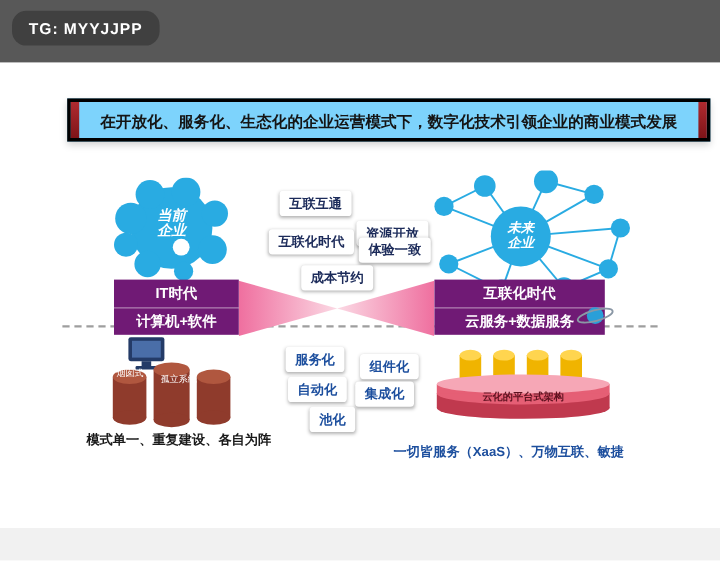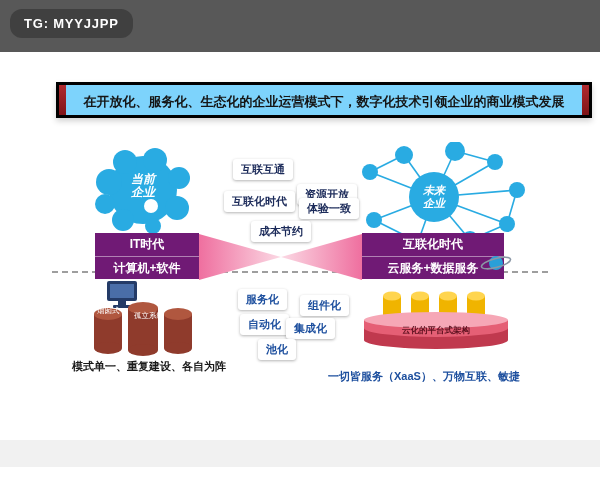--- a/index.html
+++ b/index.html
@@ -29,21 +29,21 @@
   .era.left  { left: 95px;  top: 233px; width: 104px; }
   .era.right { left: 362px; top: 233px; width: 142px; }
 
   
   .tag { position: absolute; background: #fff; border-radius: 3px; box-shadow: 0 1px 3px rgba(0,0,0,.3);
          font-size: 11px; font-weight: bold; color: #1c2b5a; padding: 3px 8px; white-space: nowrap; z-index: 4; }
   .tag.blue { color: #1d4f9e; }
   .t1 { left: 233px; top: 159px; } .t2 { left: 297px; top: 184px; } .t3 { left: 224px; top: 191px; }
   .t4 { left: 299px; top: 198px; } .t5 { left: 251px; top: 221px; }
   .b1 { left: 238px; top: 289px; } .b2 { left: 300px; top: 295px; } .b3 { left: 240px; top: 314px; }
-  .b4 { left: 286px; top: 318px; } .b5 { left: 258px; top: 339px; }
+  .b4 { left: 296px; top: 318px; } .b5 { left: 258px; top: 339px; }
 
   
   .art { position: absolute; z-index: 2; }
   .cloud-label, .net-label { position: absolute; z-index: 5; color: #fff; font-weight: bold; font-style: italic;
          text-align: center; line-height: 13px; }
   .cloud-label { left: 117px; top: 173px; width: 52px; font-size: 12px; }
   .net-label   { left: 408px; top: 184px; width: 52px; font-size: 11px; }
 
   .silo-label { position: absolute; z-index: 5; color: #fff; font-size: 7.5px; white-space: nowrap; }
   .sl1 { left: 97px;  top: 306px; }

